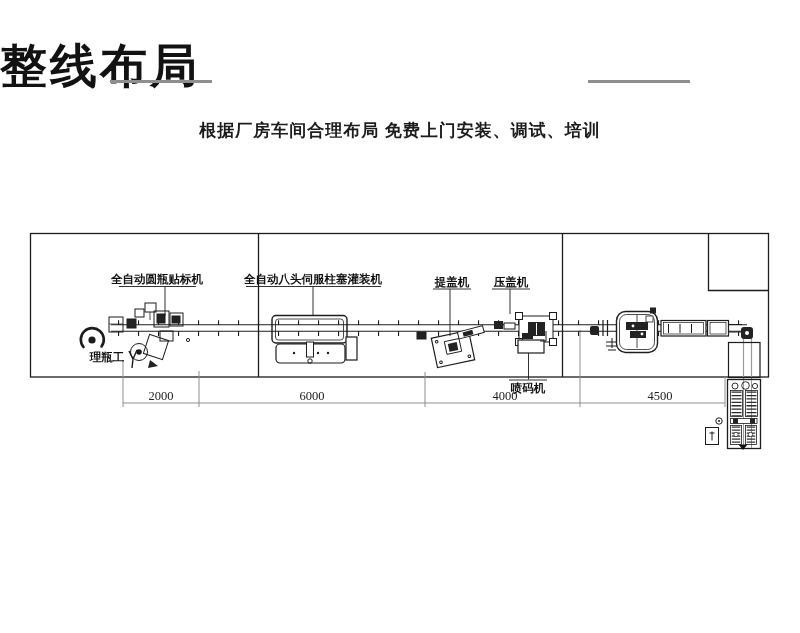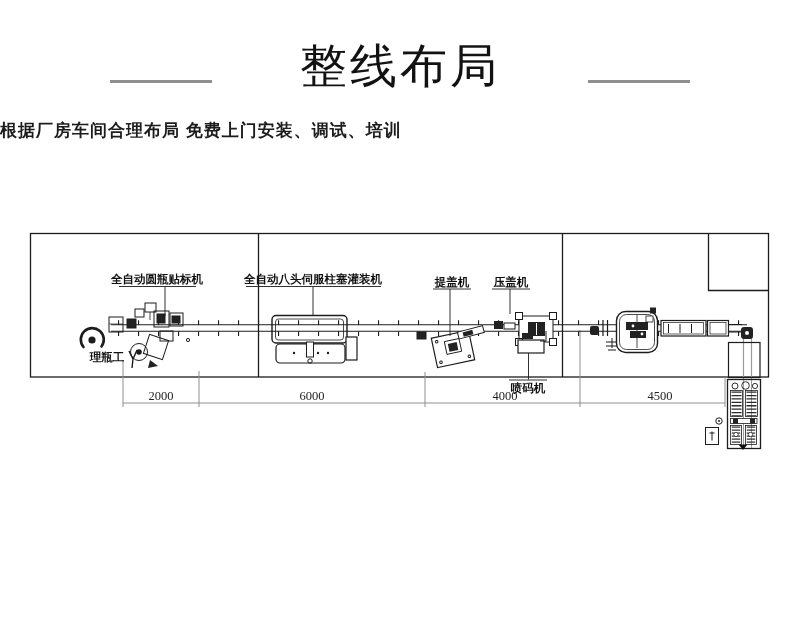--- a/index.html
+++ b/index.html
@@ -1,23 +1,23 @@
 <!DOCTYPE html>
 <html><head>
 <meta charset="utf-8">
 <style>
   html,body{margin:0;padding:0;background:#ffffff;}
   body{width:800px;height:633px;position:relative;overflow:hidden;
        font-family:"Liberation Sans","DejaVu Sans",sans-serif;}
-  .page-title{position:absolute;top:38px;left:0;width:800px;text-align:center;
-      font-size:47px;font-weight:400;letter-spacing:3px;color:#121212;line-height:1.2;}
+  .page-title{position:absolute;top:38px;left:0;width:800px;text-align:left;
+      font-size:47px;font-weight:700;letter-spacing:3px;color:#121212;line-height:1.2;}
   .title-line{position:absolute;top:80px;height:3px;background:#8f8f8f;width:102px;}
   .title-line.left{left:110px;}
   .title-line.right{left:588px;}
-  .subtitle{position:absolute;top:119px;left:0;width:800px;text-align:left;
+  .subtitle{position:absolute;top:119px;left:0;width:800px;text-align:center;
       font-size:17px;font-weight:600;letter-spacing:1px;color:#1c1c1c;}
   svg{position:absolute;left:0;top:0;}
   .cad-label{font-family:"Liberation Sans","DejaVu Sans",sans-serif;font-size:11.5px;
       font-weight:600;fill:#111;}
   .dim-label{font-family:"Liberation Serif","DejaVu Serif",serif;font-size:12.5px;fill:#222;}
 </style>
 </head>
 <body>
 
 <div class="page-title">整线布局</div>

